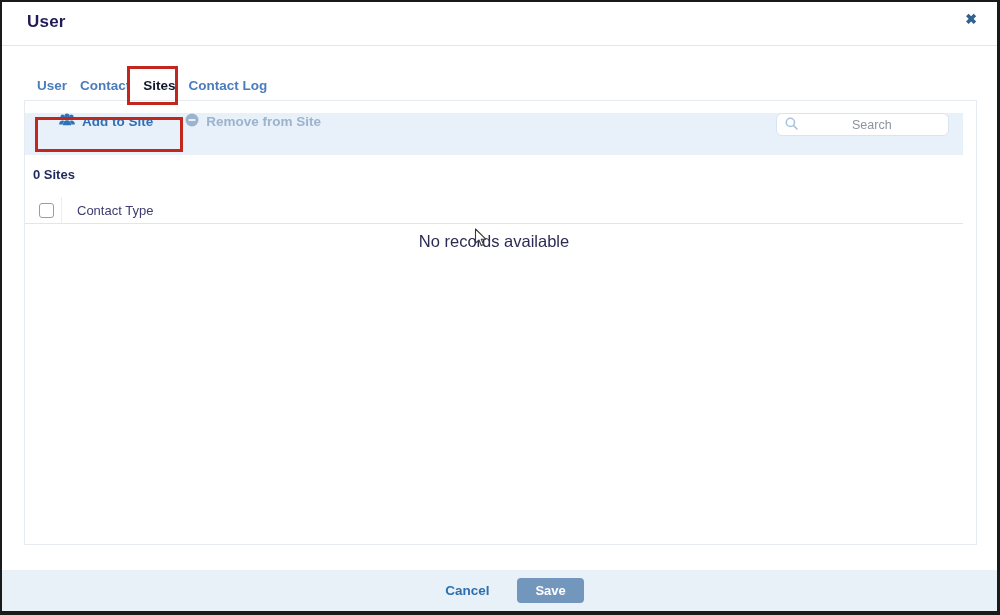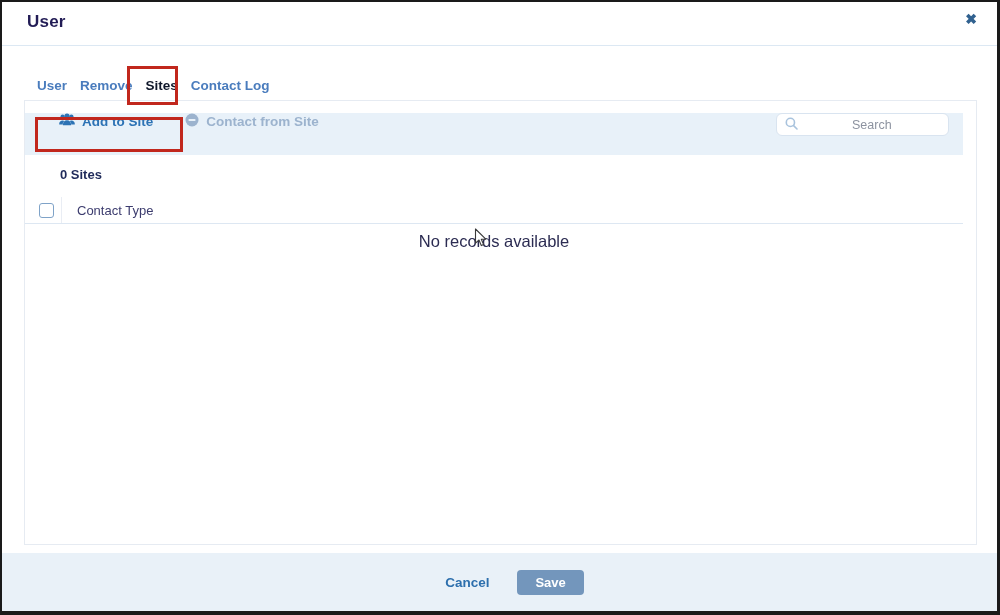--- a/index.html
+++ b/index.html
@@ -71,21 +71,21 @@
     background:#fff;border:1px solid #d9e4f0;border-radius:6px;
     display:flex;align-items:center;gap:6px;padding:0 8px;
   }
   .search-wrap input{
     border:none;outline:none;width:100%;
     font-size:12.5px;color:#444;font-family:inherit;background:transparent;margin-left:48px;
   }
   .search-wrap input::placeholder{color:#8d93a0;}
   
   .count-label{
-    position:absolute;left:35px;top:66px;
+    position:absolute;left:8px;top:66px;
     font-size:13px;font-weight:700;color:#1f2a5a;
   }
   .table-header{
     position:absolute;left:0;top:96px;width:938px;height:27px;
     display:flex;align-items:center;
     border-bottom:1px solid #dde7f2;
     font-size:13px;color:#3c3c6e;
   }
   .cell-checkbox{
     width:37px;height:100%;display:flex;align-items:center;
@@ -104,21 +104,21 @@
     background:#fff;cursor:pointer;
   }
   .empty-message{
     position:absolute;left:0;top:131px;width:938px;
     text-align:center;font-size:16.5px;color:#2c2c52;
   }
   
   .cursor{position:absolute;left:472px;top:226px;z-index:40;pointer-events:none;}
   
   .modal-footer{
-    position:absolute;left:0;bottom:0;width:100%;height:58px;
+    position:absolute;left:0;bottom:0;width:100%;height:41px;
     background:#e9f1f8;
     display:flex;align-items:center;justify-content:center;
   }
   .footer-inner{display:flex;align-items:center;gap:28px;transform:translateX(15px);}
   .cancel-link{
     font-size:13.5px;font-weight:700;color:#2d6fad;cursor:pointer;
     background:none;border:none;font-family:inherit;
   }
   .save-button{
     background:var(--save-bg);color:#fff;border:none;border-radius:4px;
@@ -131,21 +131,21 @@
 <body>
 
 <div class="modal">
 
   <div class="modal-title">User</div>
   <span class="close-button">✖</span>
   <div class="header-divider"></div>
 
   <div class="tabs-row">
     <div class="tab">User</div>
-    <div class="tab">Remove</div>
+    <div class="tab">Contact</div>
     <div class="tab active">Sites</div>
     <div class="tab">Contact Log</div>
   </div>
 
   <div class="annotation annotation-sites"></div>
   <div class="annotation annotation-add"></div>
 
   <div class="panel">
 
     <div class="toolbar">
@@ -163,21 +163,21 @@
         <span>Add to Site</span>
       </button>
 
       <button class="toolbar-btn remove-btn">
         <span class="icon-svg">
           <svg width="14" height="14" viewBox="0 0 14 14" xmlns="http://www.w3.org/2000/svg">
             <circle cx="7" cy="7" r="6.5" fill="currentColor"></circle>
             <rect x="3.4" y="6.1" width="7.2" height="1.8" rx="0.9" fill="#e8f1f9"></rect>
           </svg>
         </span>
-        <span>Contact from Site</span>
+        <span>Remove from Site</span>
       </button>
 
       <div class="search-wrap">
         <span class="icon-svg">
           <svg width="13" height="13" viewBox="0 0 13 13" xmlns="http://www.w3.org/2000/svg">
             <circle cx="5.4" cy="5.4" r="4.1" fill="none" stroke="#a9c3dd" stroke-width="1.6"></circle>
             <line x1="8.6" y1="8.6" x2="12" y2="12" stroke="#a9c3dd" stroke-width="1.6" stroke-linecap="round"></line>
           </svg>
         </span>
         <input type="text" placeholder="Search" style="">

